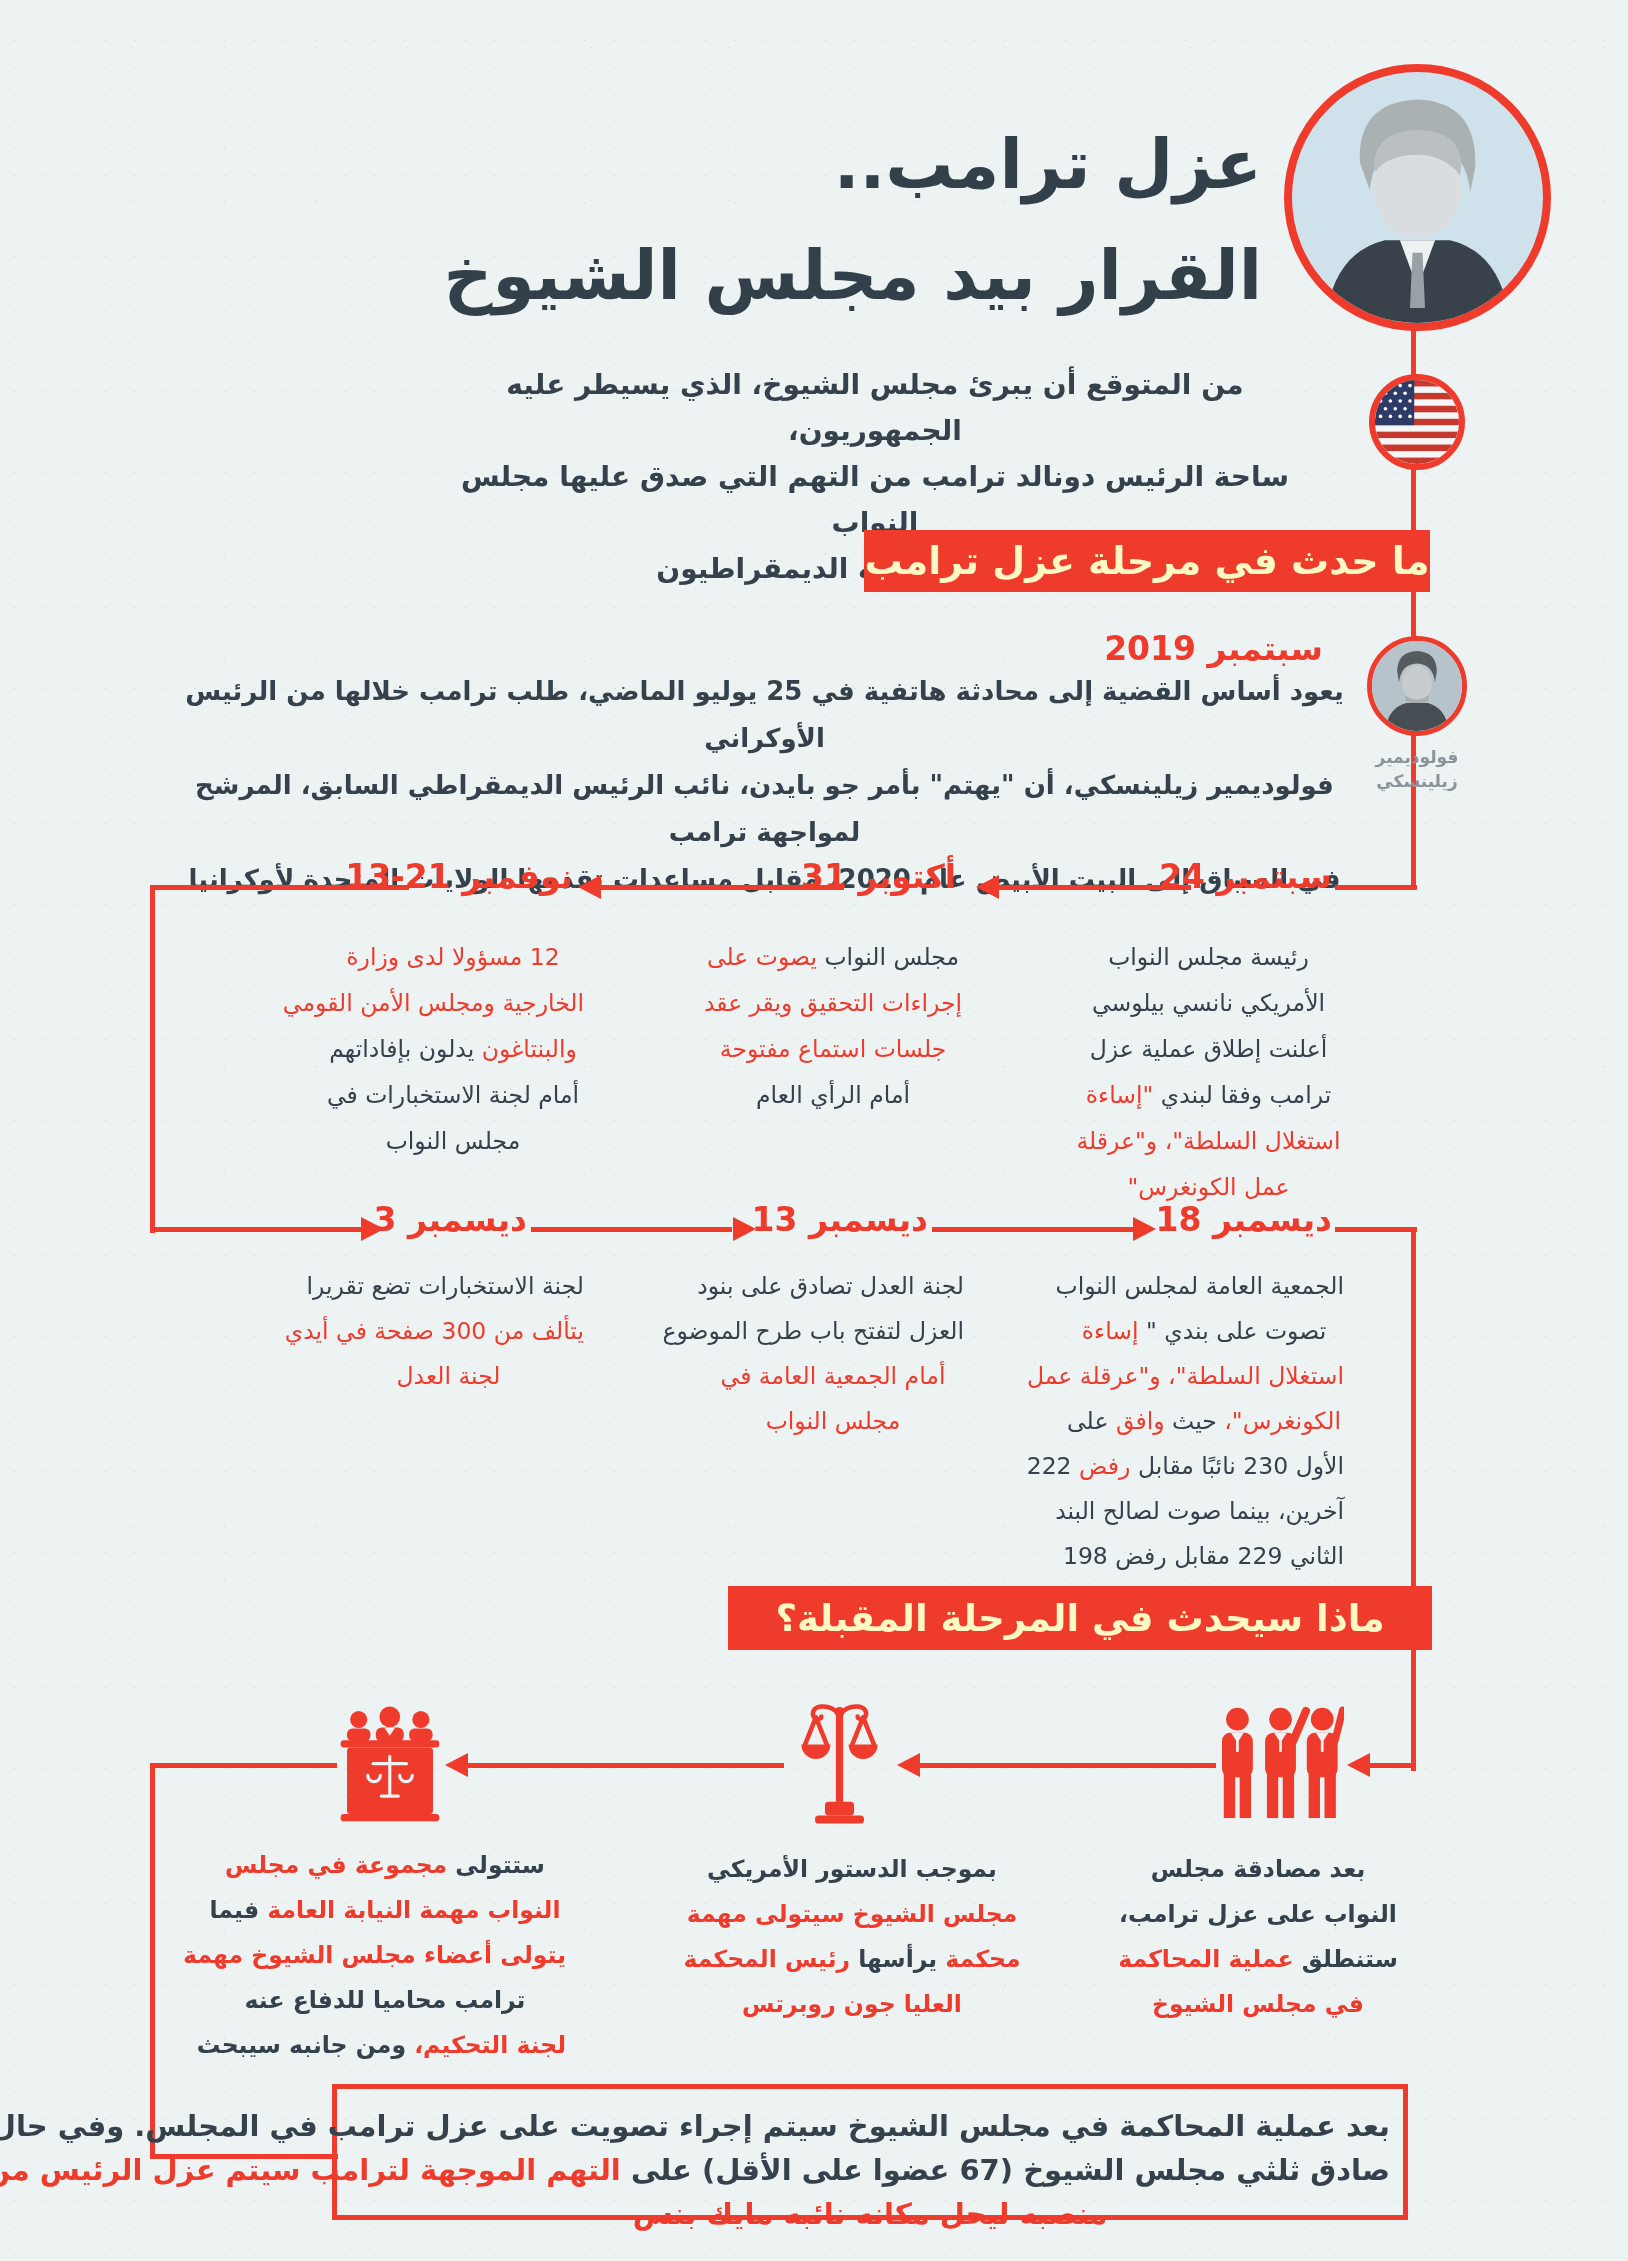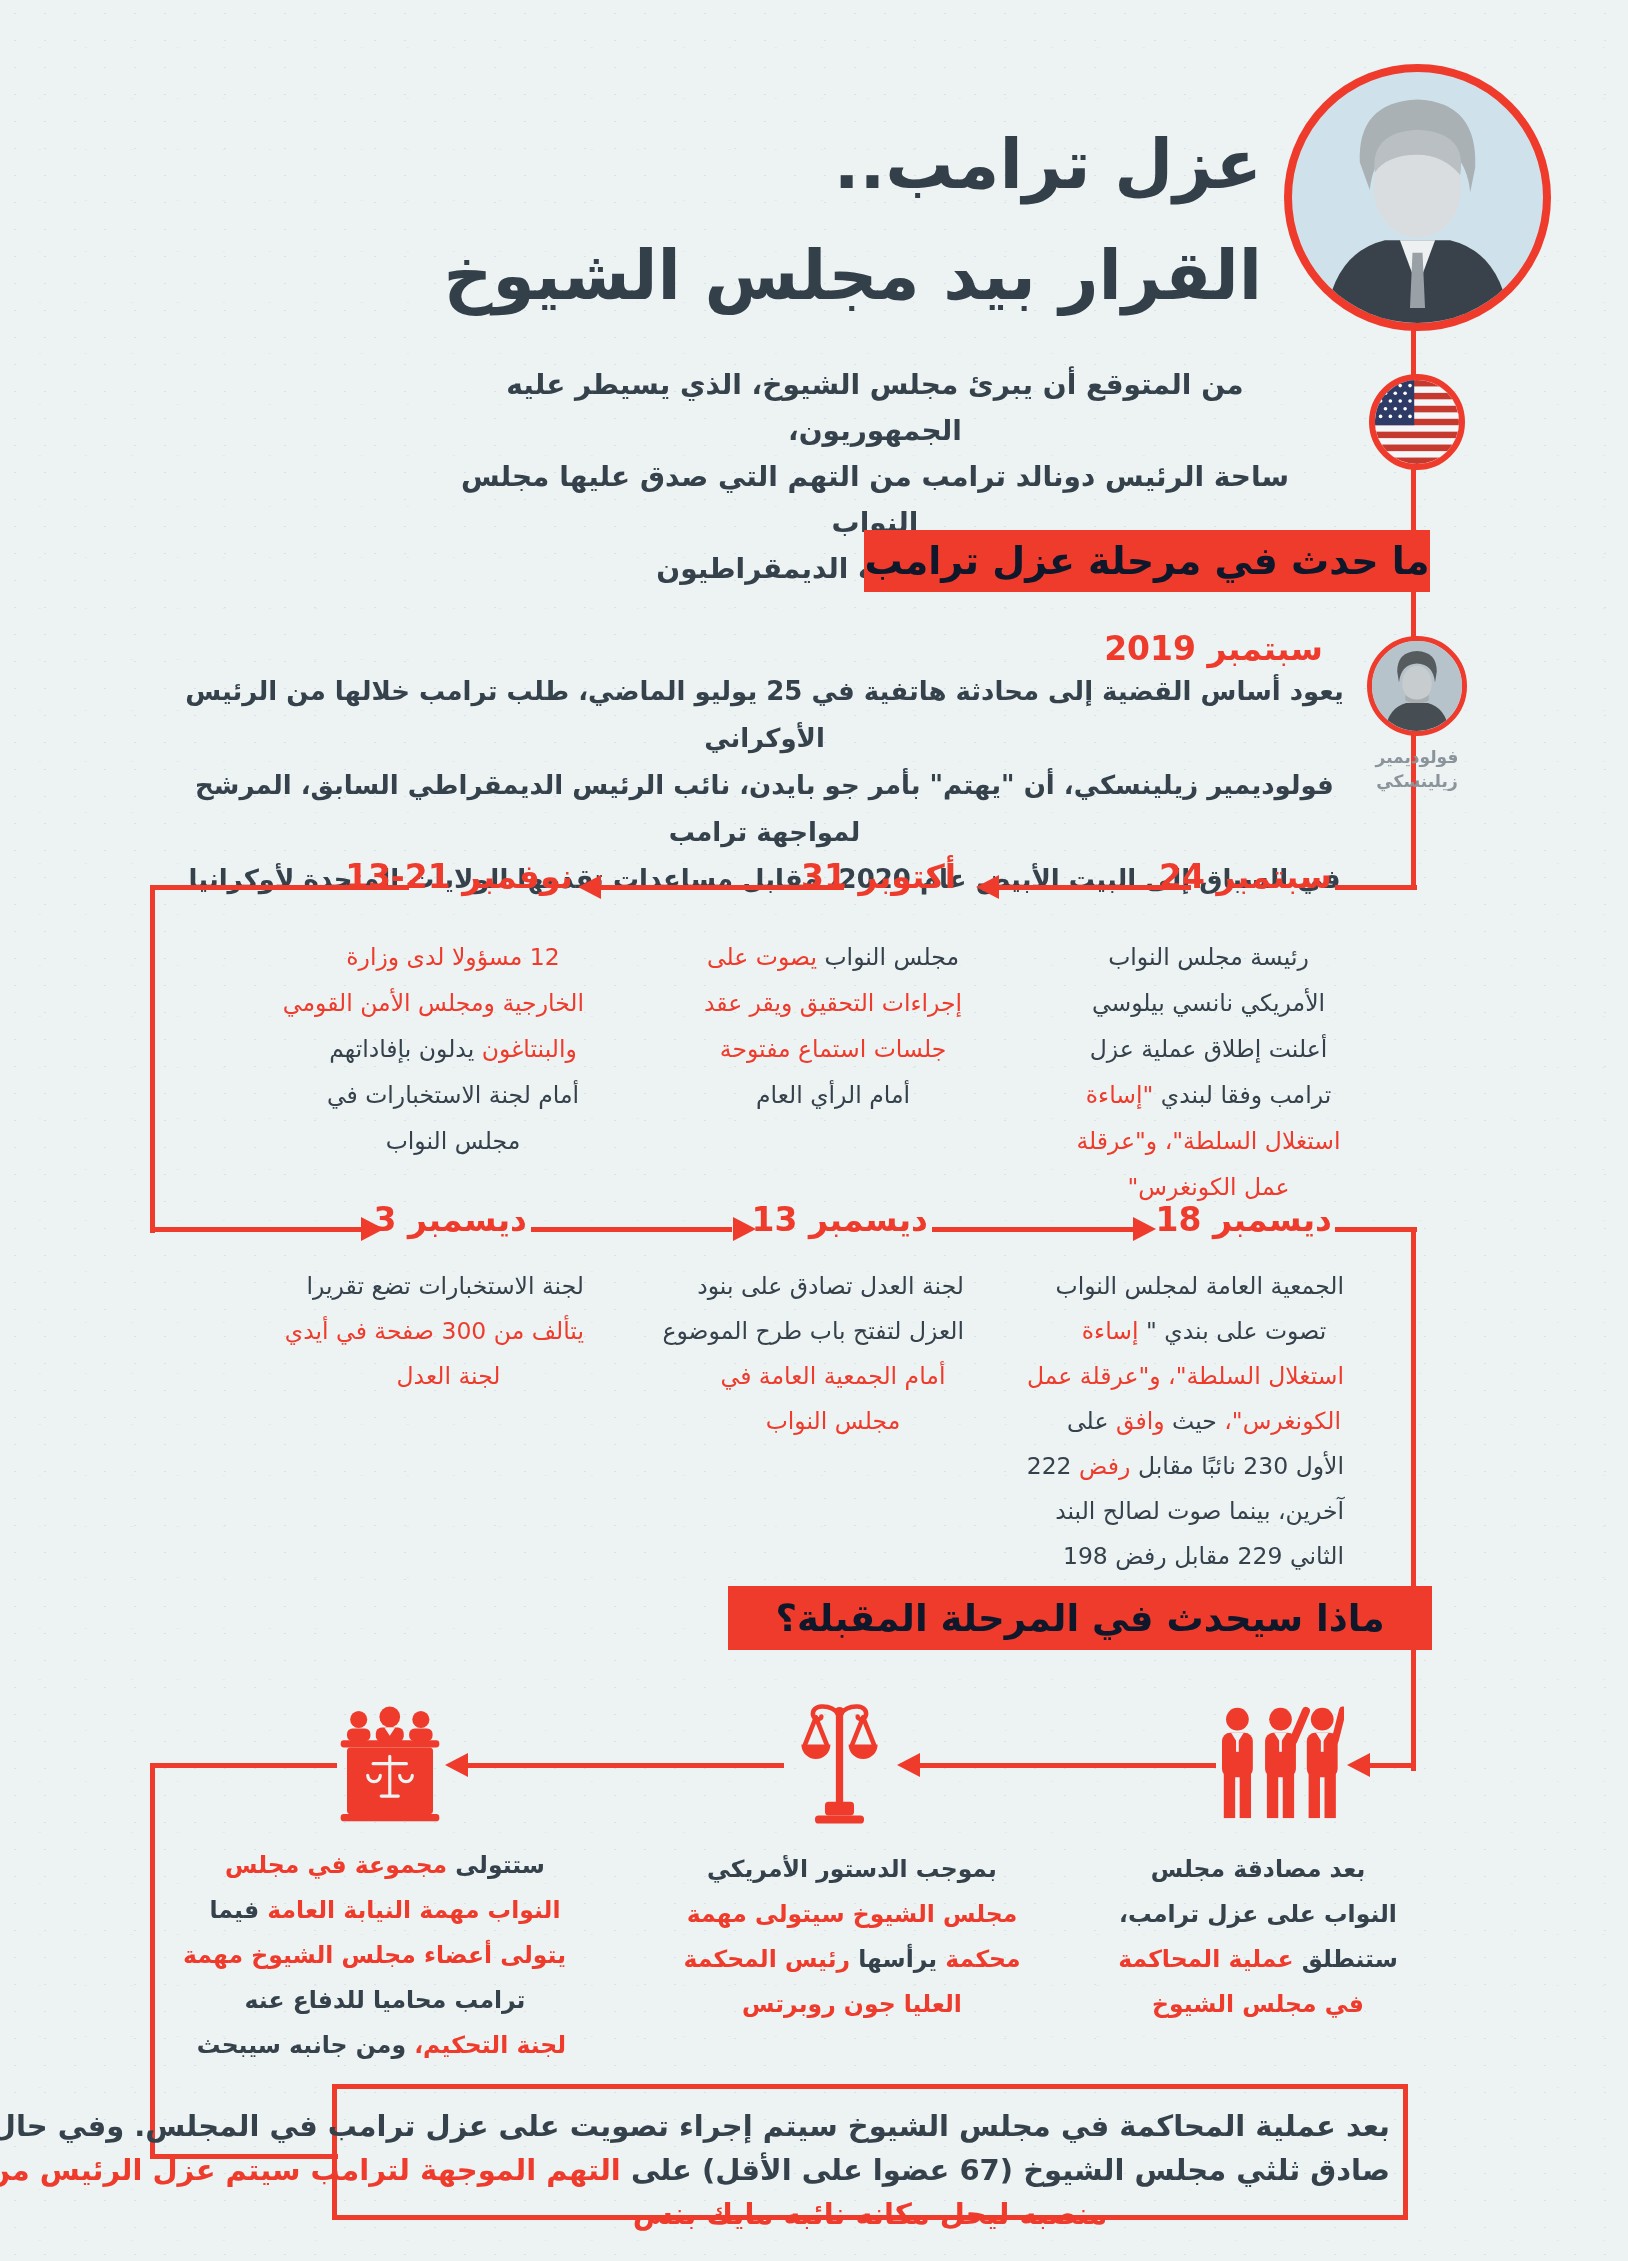--- a/index.html
+++ b/index.html
@@ -60,21 +60,21 @@
   .h23{left:932px;top:1227px;width:201px;}  .a5{left:1133px;top:1217px;}
   .h2e{left:1335px;top:1227px;width:82px;}
   .h3e{left:1369px;top:1763px;width:47px;}  .a6{left:1347px;top:1753px;}
   .h31{left:919px;top:1763px;width:297px;}  .a7{left:897px;top:1753px;}
   .h32{left:467px;top:1763px;width:317px;}  .a8{left:445px;top:1753px;}
   .h33{left:155px;top:1763px;width:182px;}
   .vL2{left:150px;top:1763px;height:396px;}
   .h34{left:155px;top:2154px;width:183px;}
 
   
-  .banner{background:var(--red);color:#0f172a;font-weight:bold;text-align:center;}
+  .banner{background:var(--red);color:#fef9c3;font-weight:bold;text-align:center;}
   .banner1{left:864px;top:530px;width:566px;height:62px;font-size:38px;line-height:63px;}
   .banner2{left:728px;top:1586px;width:704px;height:64px;font-size:37px;line-height:66px;}
 
   
   .sepdate{right:306px;top:629px;font-size:33px;font-weight:bold;color:var(--red);white-space:nowrap;}
   .seppara{left:172px;top:668px;width:1185px;text-align:center;color:var(--ink);
            font-weight:bold;font-size:26px;line-height:47px;}
 
   
   .evdate{position:absolute;font-size:33px;font-weight:bold;color:var(--red);white-space:nowrap;}

